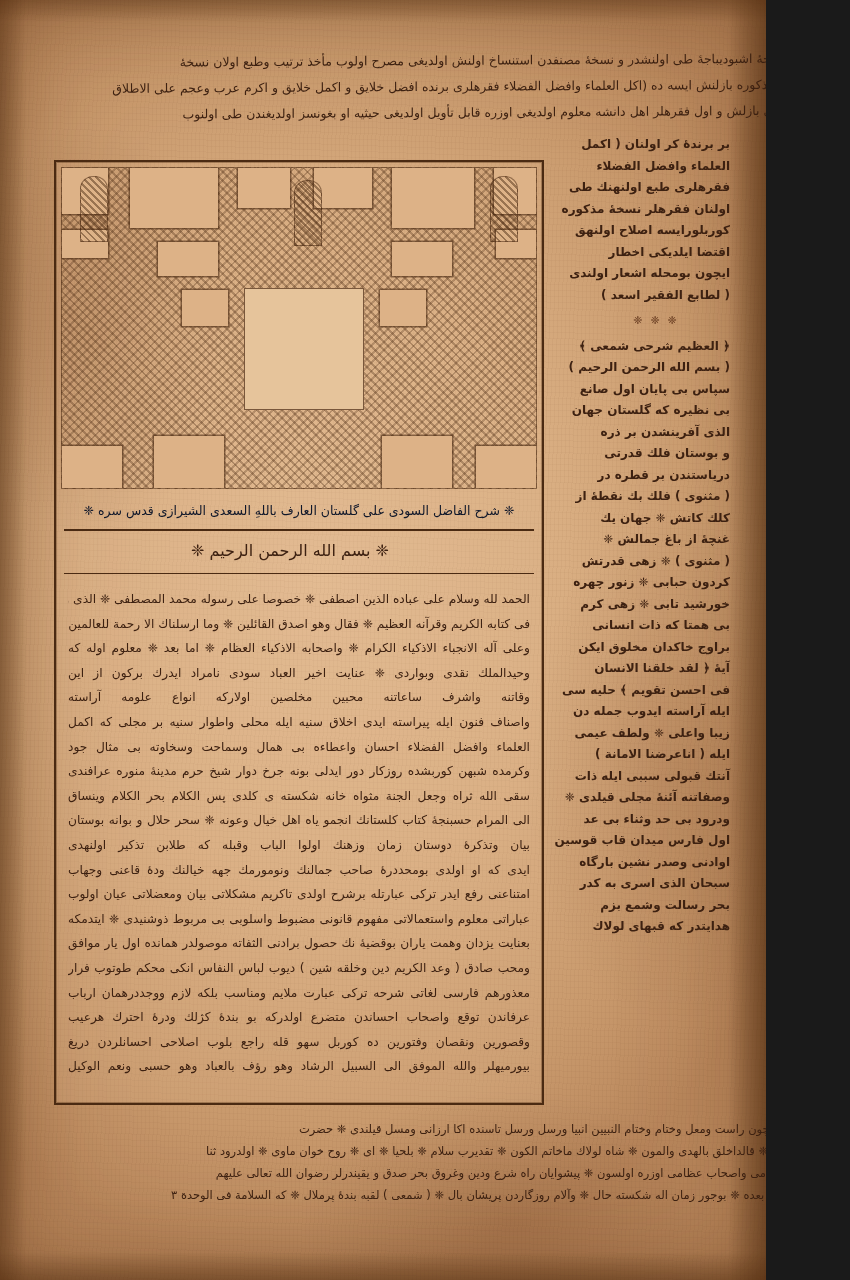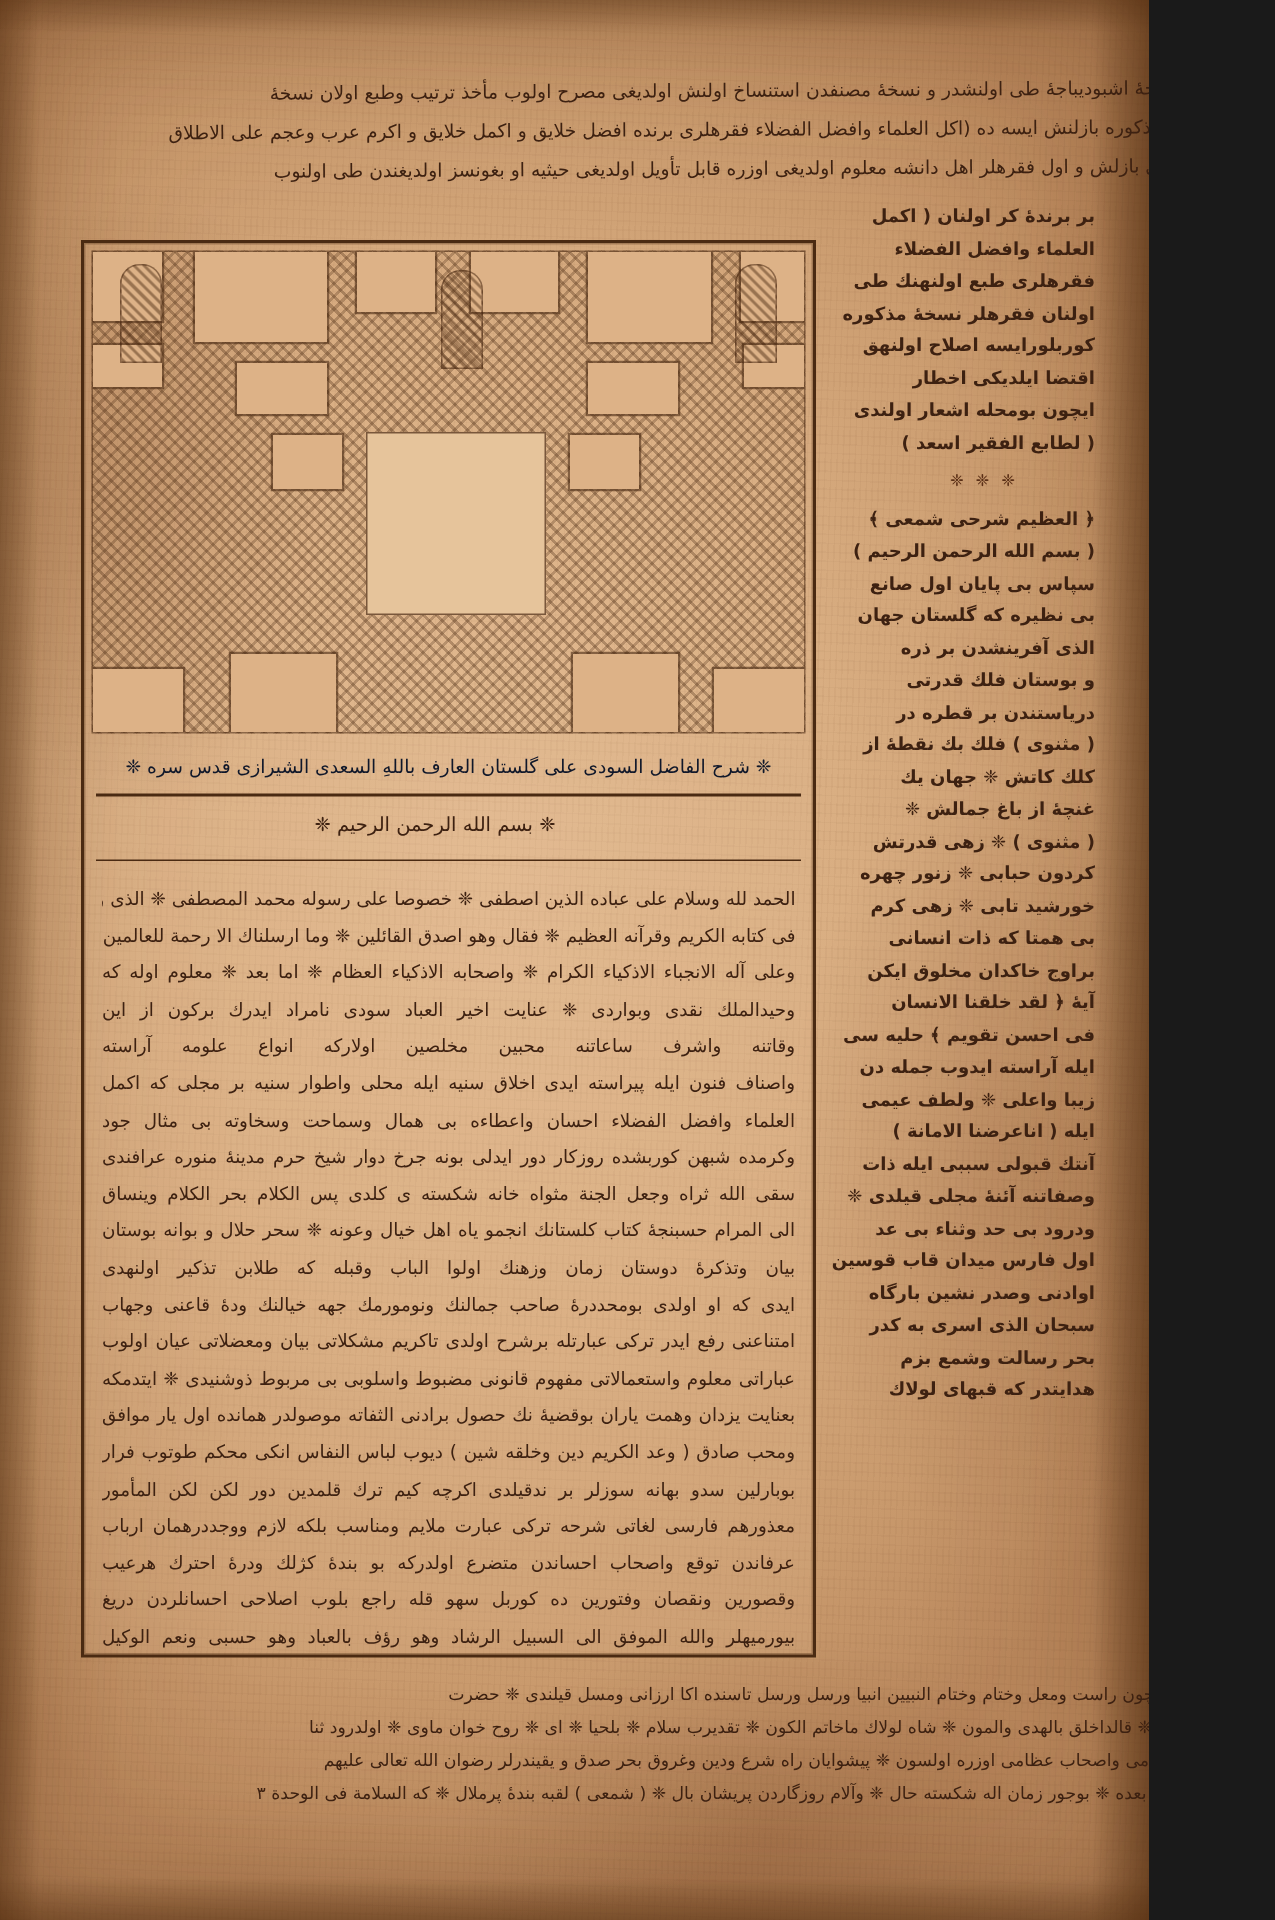--- a/index.html
+++ b/index.html
@@ -172,21 +172,21 @@
     padding: 6px 10px 0 10px;
     color: #0f172a;
   }
   .rule {
     height: 1.5px;
     background: #4a2a12;
     margin: 7px 8px;
   }
   .basmala {
     text-align: center;
-    font-size: 13px;
+    font-size: 16px;
     line-height: 22px;
     padding: 2px 28px 4px 10px;
     color: #3d2111;
   }
 
   .body-text {
     padding: 6px 12px 8px 12px;
     font-size: 12.2px;
     line-height: 24.6px;
     text-align: justify;
@@ -332,21 +332,20 @@
       <div class="ln">العلماء وافضل الفضلاء احسان واعطاءه بی همال وسماحت وسخاوته بی مثال جود</div>
       <div class="ln">وكرمده شبهن كوربشده روزكار دور ایدلی بونه جرخ دوار شیخ حرم مدینهٔ منوره عرافندی</div>
       <div class="ln">سقی الله ثراه وجعل الجنة مثواه خانه شكسته ی كلدی پس الكلام بحر الكلام وینساق</div>
       <div class="ln">الی المرام حسبنجهٔ كتاب كلستانك انجمو یاه اهل خیال وعونه ❈ سحر حلال و بوانه بوستان</div>
       <div class="ln">بیان وتذكرهٔ دوستان زمان وزهنك اولوا الباب وقبله كه طلابن تذكیر اولنهدی</div>
       <div class="ln">ایدی كه او اولدی بومحددرهٔ صاحب جمالنك ونومورمك جهه خیالنك ودهٔ قاعنی وجهاب</div>
       <div class="ln">امتناعنی رفع ایدر تركی عبارتله برشرح اولدی تاكریم مشكلاتی بیان ومعضلاتی عیان اولوب</div>
       <div class="ln">عباراتی معلوم واستعمالاتی مفهوم قانونی مضبوط واسلوبی بی مربوط ذوشنیدی ❈ ایتدمكه</div>
       <div class="ln">بعنایت یزدان وهمت یاران بوقضیهٔ نك حصول برادنی الثفاته موصولدر همانده اول یار موافق</div>
       <div class="ln">ومحب صادق ( وعد الكریم دین وخلقه شین ) دیوب لباس النفاس انكی محكم طوتوب فرار</div>
-      <div class="ln">بوبارلین سدو بهانه سوزلر بر ندقیلدی اكرچه كیم ترك قلمدین دور لكن لكن المأمور</div>
       <div class="ln">معذورهم فارسی لغاتی شرحه تركی عبارت ملایم ومناسب بلكه لازم ووجددرهمان ارباب</div>
       <div class="ln">عرفاندن توقع واصحاب احساندن متضرع اولدركه بو بندهٔ كژلك ودرهٔ احترك هرعیب</div>
       <div class="ln">وقصورین ونقصان وفتورین ده كوربل سهو قله راجع بلوب اصلاحی احسانلردن دریغ</div>
       <div class="ln">بیورمیهلر والله الموفق الی السبیل الرشاد وهو رؤف بالعباد وهو حسبی ونعم الوكیل</div>
     </div>
   </div>
 
   <div class="bottom-block rtl ink">
     <div class="ln">موزونی ایچون راست ومعل وختام وختام النبیین انبیا ورسل ورسل تاسنده اكا ارزانی ومسل قیلندی                  ❈ حضرت</div>
     <div class="ln">( مثنوی ) ❈ قالداخلق بالهدی والمون ❈ شاه لولاك ماخاتم الكون ❈ تقدیرب سلام ❈ بلحیا ❈ ای ❈ روح خوان ماوی ❈ اولدرود ثنا</div>

